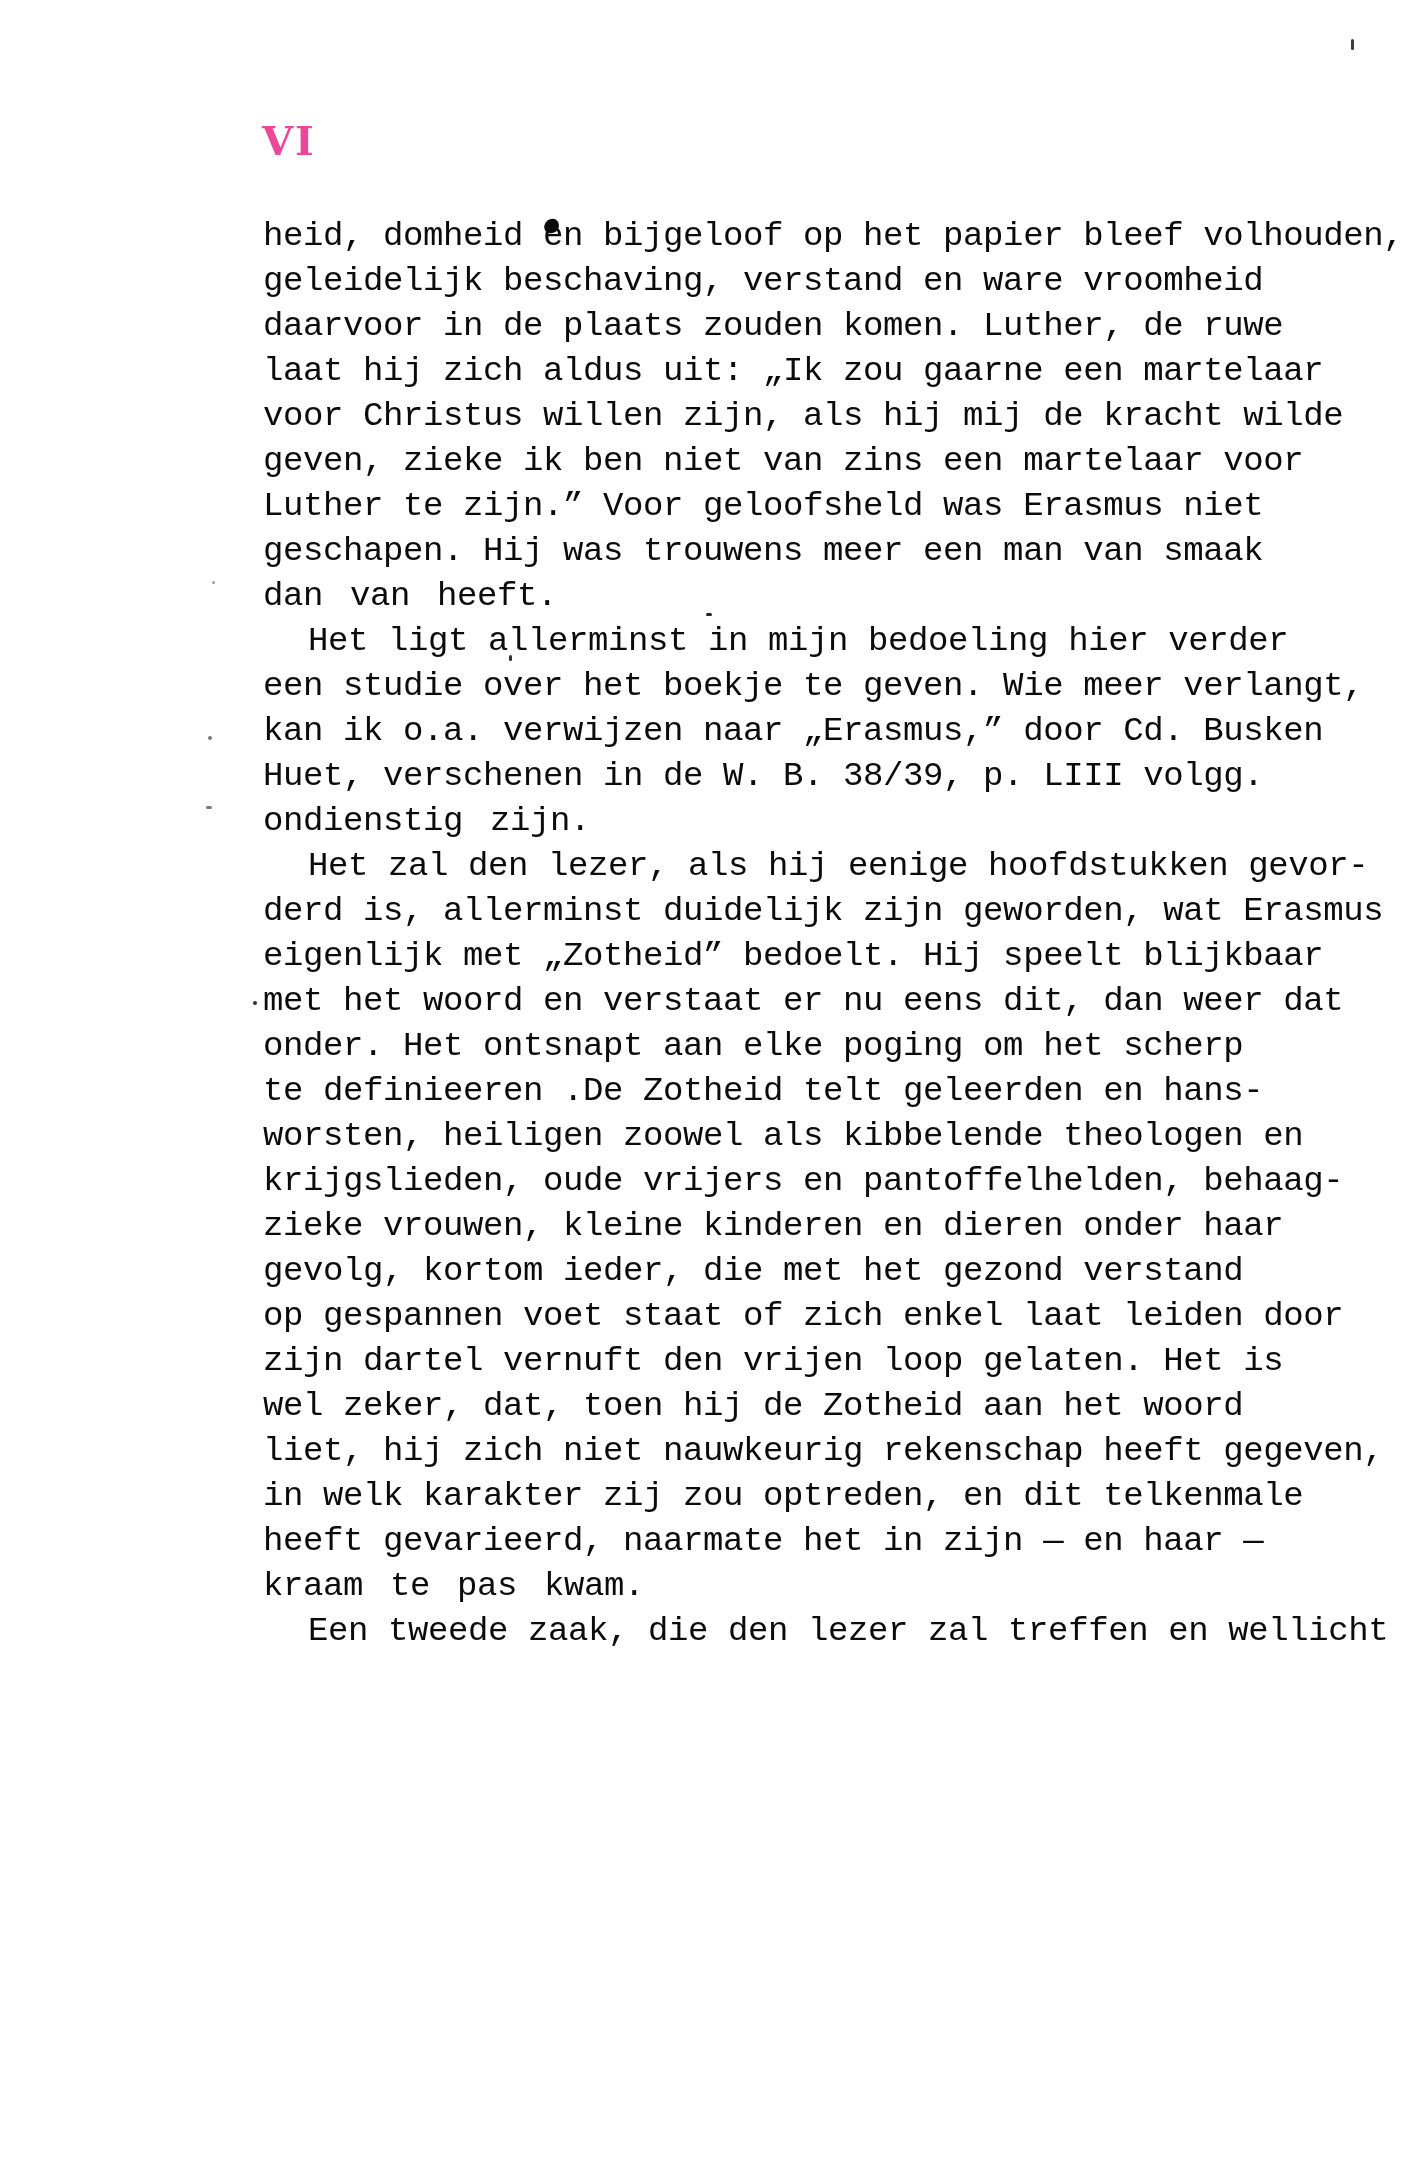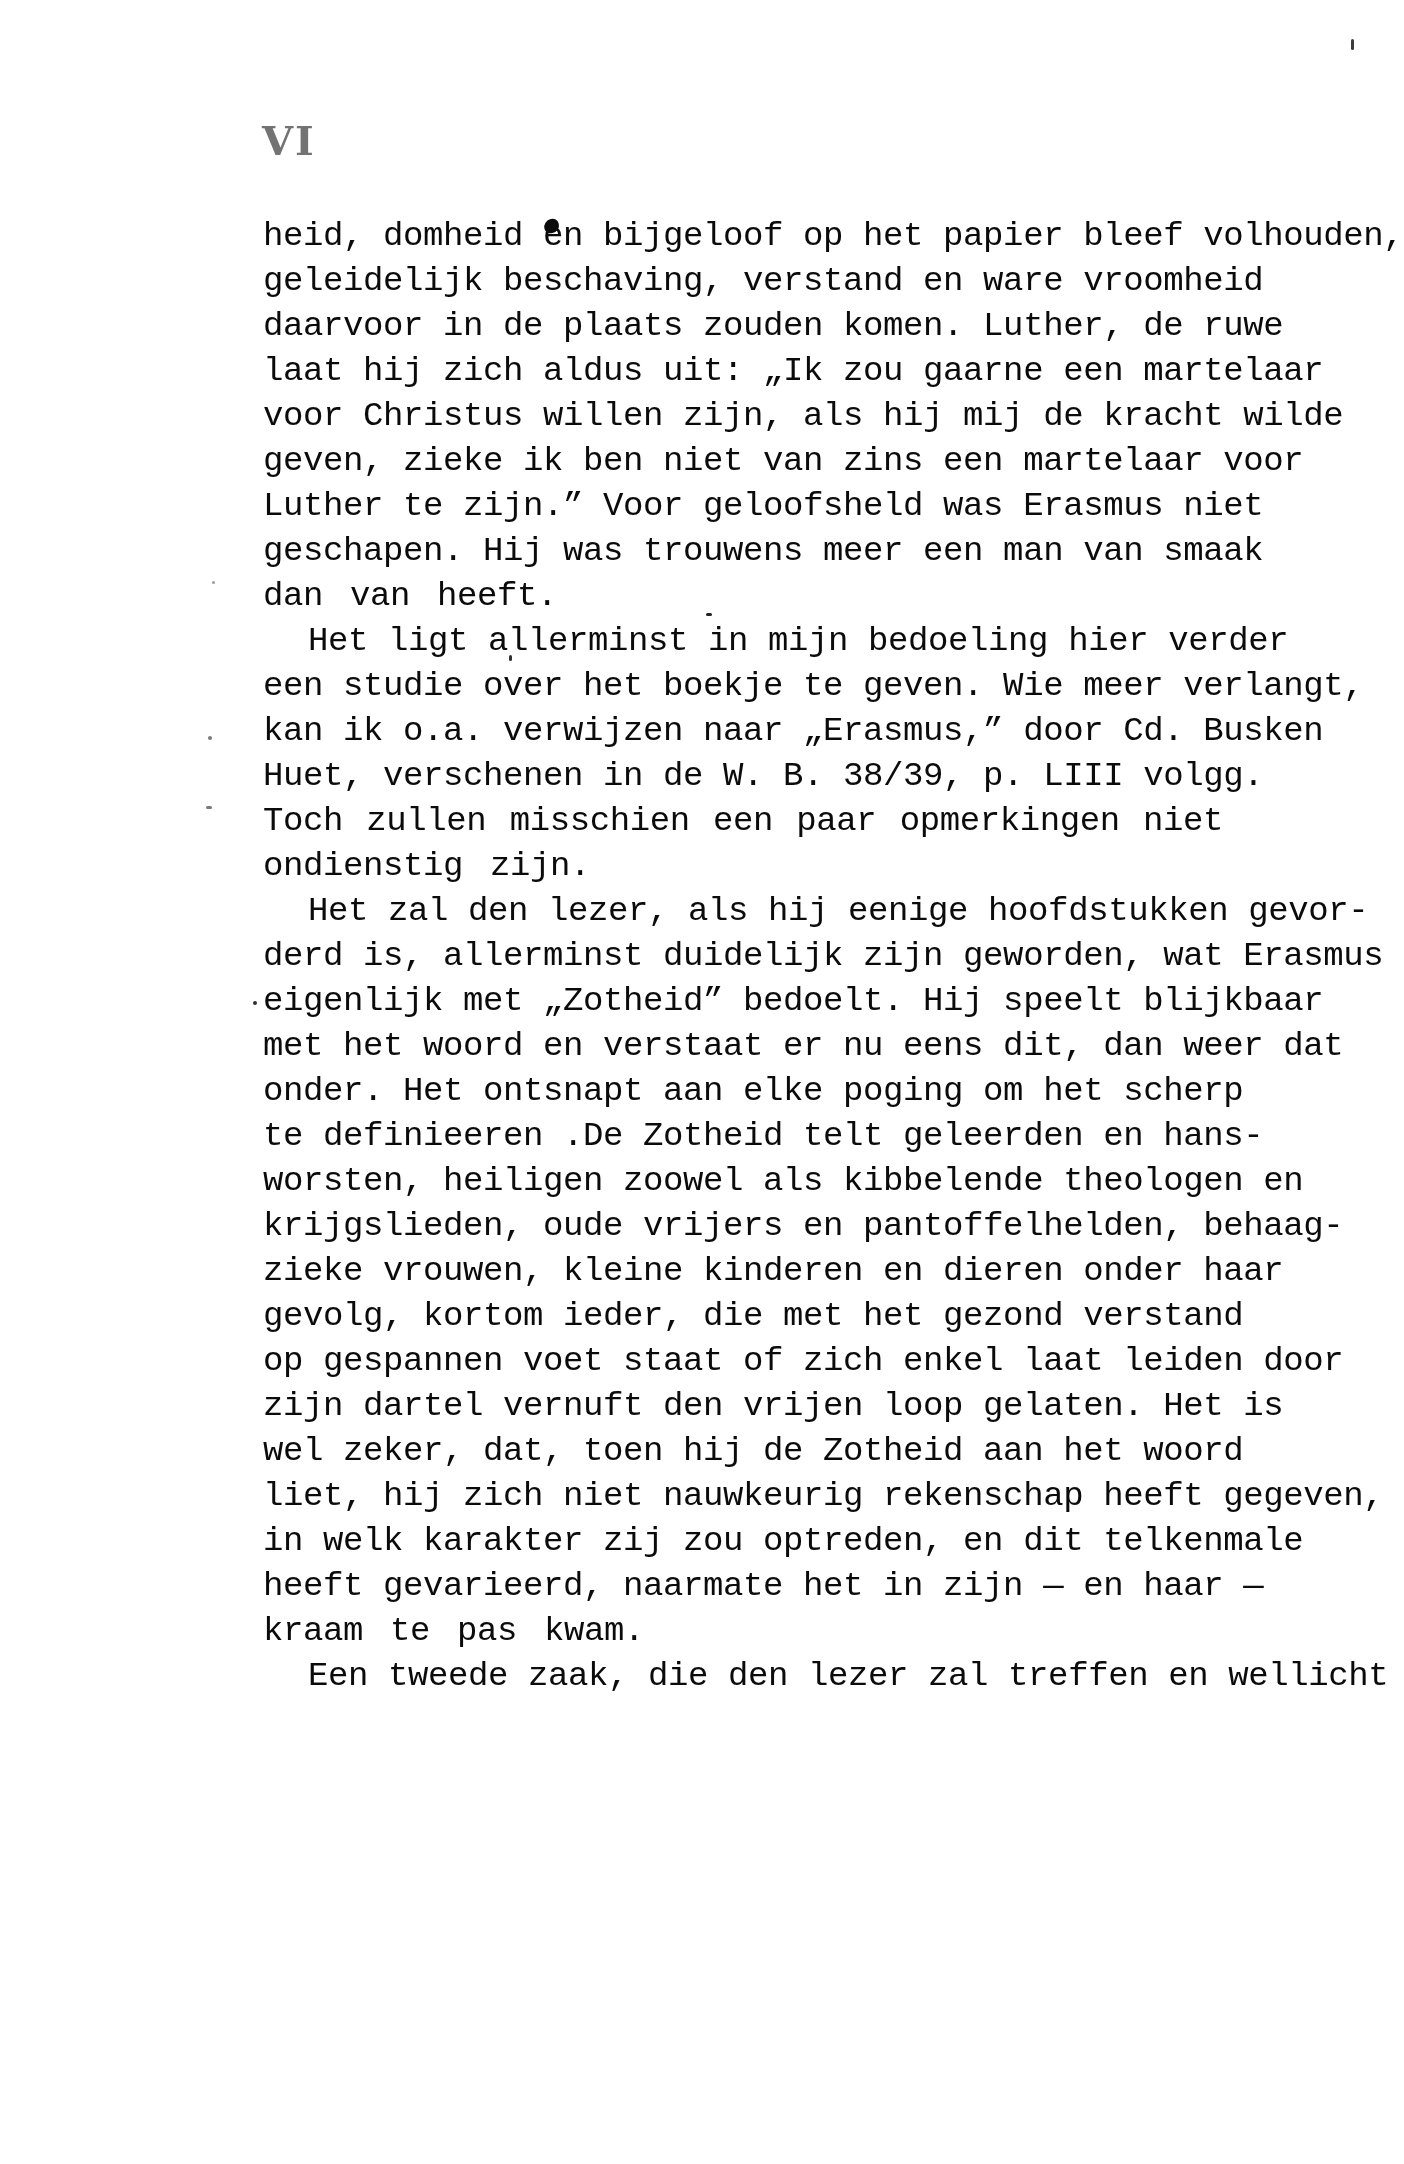--- a/index.html
+++ b/index.html
@@ -63,37 +63,36 @@
     border-radius: 50%;
   }
   .art-dash {
     border-radius: 2px;
   }
 </style>
 </head>
 <body>
 
 <div class="page" style="background: rgb(255, 255, 255);">
-  <div class="page-number" style="color: #737373;">VI</div>
+  <div class="page-number" style="color: #ec4899;">VI</div>
 
   <div class="text-block" style="color: rgb(11, 11, 11); font-family: Liberation Mono, monospace;">
       <div class="line">heid, domheid en bijgeloof op het papier bleef volhouden,</div>
       <div class="line">geleidelijk beschaving, verstand en ware vroomheid</div>
       <div class="line">daarvoor in de plaats zouden komen. Luther, de ruwe</div>
       <div class="line">laat hij zich aldus uit: „Ik zou gaarne een martelaar</div>
       <div class="line">voor Christus willen zijn, als hij mij de kracht wilde</div>
       <div class="line">geven, zieke ik ben niet van zins een martelaar voor</div>
       <div class="line">Luther te zijn.” Voor geloofsheld was Erasmus niet</div>
       <div class="line">geschapen. Hij was trouwens meer een man van smaak</div>
       <div class="line para-end">dan van heeft.</div>
       <div class="line indent">Het ligt allerminst in mijn bedoeling hier verder</div>
       <div class="line">een studie over het boekje te geven. Wie meer verlangt,</div>
       <div class="line">kan ik o.a. verwijzen naar „Erasmus,” door Cd. Busken</div>
       <div class="line">Huet, verschenen in de W. B. 38/39, p. LIII volgg.</div>
-      <div class="line">Toch zullen misschien een paar opmerkingen niet</div>
       <div class="line para-end">ondienstig zijn.</div>
       <div class="line indent">Het zal den lezer, als hij eenige hoofdstukken gevor-</div>
       <div class="line">derd is, allerminst duidelijk zijn geworden, wat Erasmus</div>
       <div class="line">eigenlijk met „Zotheid” bedoelt. Hij speelt blijkbaar</div>
       <div class="line">met het woord en verstaat er nu eens dit, dan weer dat</div>
       <div class="line">onder. Het ontsnapt aan elke poging om het scherp</div>
       <div class="line">te definieeren .De Zotheid telt geleerden en hans-</div>
       <div class="line">worsten, heiligen zoowel als kibbelende theologen en</div>
       <div class="line">krijgslieden, oude vrijers en pantoffelhelden, behaag-</div>
       <div class="line">zieke vrouwen, kleine kinderen en dieren onder haar</div>

